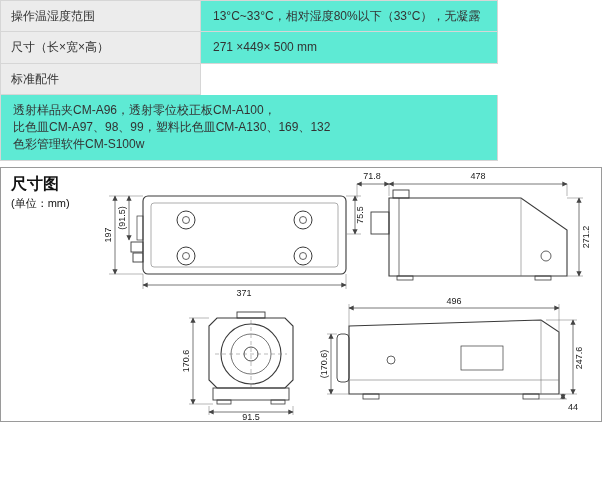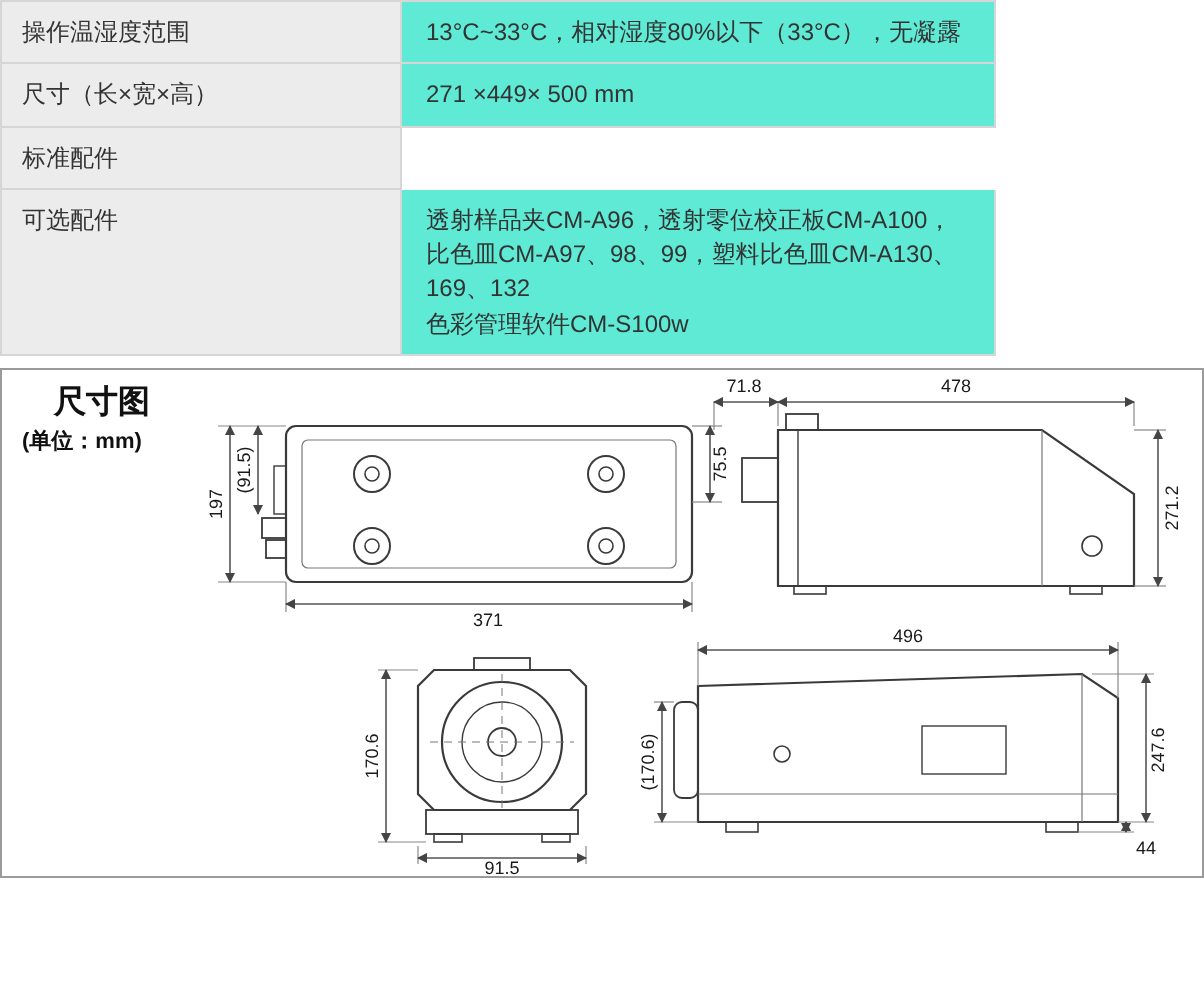--- a/index.html
+++ b/index.html
@@ -39,26 +39,26 @@
   
   .diagram-section {
     position: relative;
     width: 602px; height: 255px;
     margin-top: 6px;
     border: 1px solid #9a9a9a;
     background: #fff;
     overflow: hidden;
   }
   .diagram-title {
-    position: absolute; top: 6px; left: 26px;
+    position: absolute; top: 6px; left: 10px;
     font-size: 16px; font-weight: bold; color: #111;
   }
   .diagram-unit {
     position: absolute; top: 28px; left: 10px;
-    font-size: 11px; font-weight: bold; color: #111;
+    font-size: 11px; font-weight: normal; color: #111;
   }
   .diagram-svg { display: block; }
 
   svg text {
     font-family: "Liberation Sans", "DejaVu Sans", sans-serif;
     font-size: 9px; fill: #1a1a1a;
   }
 </style>
 </head>
 <body>
@@ -71,21 +71,20 @@
       <div class="spec-value">13°C~33°C，相对湿度80%以下（33°C），无凝露</div>
     </div>
     <div class="spec-row">
       <div class="spec-label">尺寸（长×宽×高）</div>
       <div class="spec-value">271 ×449× 500 mm</div>
     </div>
     <div class="spec-row">
       <div class="spec-label">标准配件</div>
     </div>
     <div class="spec-row">
-      <div class="spec-label">可选配件</div>
       <div class="spec-value">透射样品夹CM-A96，透射零位校正板CM-A100，
 比色皿CM-A97、98、99，塑料比色皿CM-A130、169、132
 色彩管理软件CM-S100w</div>
     </div>
   </div>
 
   <div class="diagram-section">
     <div class="diagram-title">尺寸图</div>
     <div class="diagram-unit">(单位：mm)</div>
 

